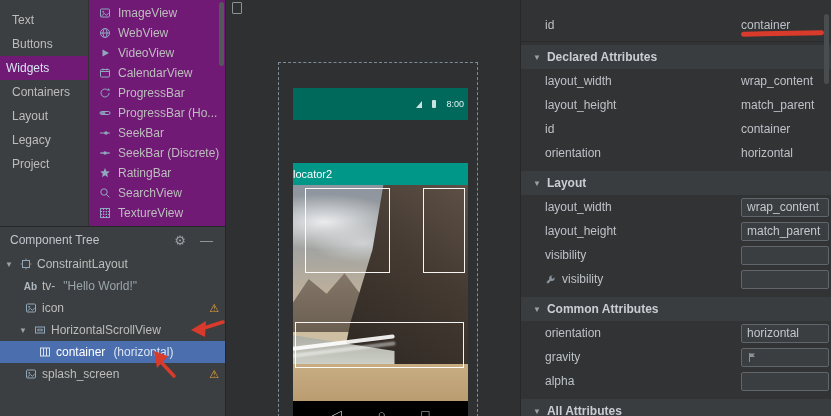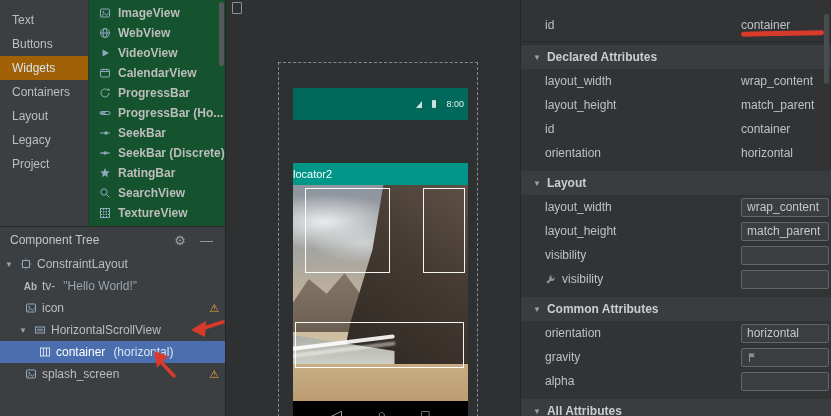--- a/index.html
+++ b/index.html
@@ -2,23 +2,23 @@
 <html><head>
 <meta charset="utf-8">
 <style>
   * { margin:0; padding:0; box-sizing:border-box; }
   html,body { width:831px; height:416px; overflow:hidden; }
   body { position:relative; background:#2b2b2b; font-family:"Liberation Sans",sans-serif; font-size:12px; color:#bdbdbd; }
 
   
   .cats { position:absolute; left:0; top:0; width:88px; height:226px; background:#3c3f41; padding-top:8px; }
   .cat { height:24px; line-height:24px; padding-left:12px; white-space:nowrap; }
-  .cat.selected { background:#a16207; color:#d8e4f0; }
-
-  .wlist { position:absolute; left:88px; top:0; width:137px; height:226px; background:#14532d; border-left:1px solid #303233; padding-top:3px;font-weight:bold; }
+  .cat.selected { background:#701a75; color:#d8e4f0;padding-left:6px; }
+
+  .wlist { position:absolute; left:88px; top:0; width:137px; height:226px; background:#701a75; border-left:1px solid #303233; padding-top:3px; }
   .witem { height:20px; display:flex; align-items:center; gap:7px; padding-left:9px; white-space:nowrap; }
   .wicon { width:13px; height:13px; flex:none; display:inline-flex; align-items:center; justify-content:center; color:#8fa8bd; font-size:11px; line-height:1; }
   .wscroll { position:absolute; right:1px; top:2px; width:5px; height:64px; background:#55585a; border-radius:3px; }
 
   
   .tree { position:absolute; left:0; top:226px; width:225px; height:190px; background:#3c3f41; border-top:1px solid #262829; }
   .tree-h { height:26px; display:flex; align-items:center; padding:0 12px 0 10px; gap:14px; }
   .tree-title { flex:1; color:#c0c6cc; }
   .thicon { color:#9aa0a6; font-size:13px; }
   .trow { height:22px; display:flex; align-items:center; gap:5px; padding-right:6px; white-space:nowrap; }

